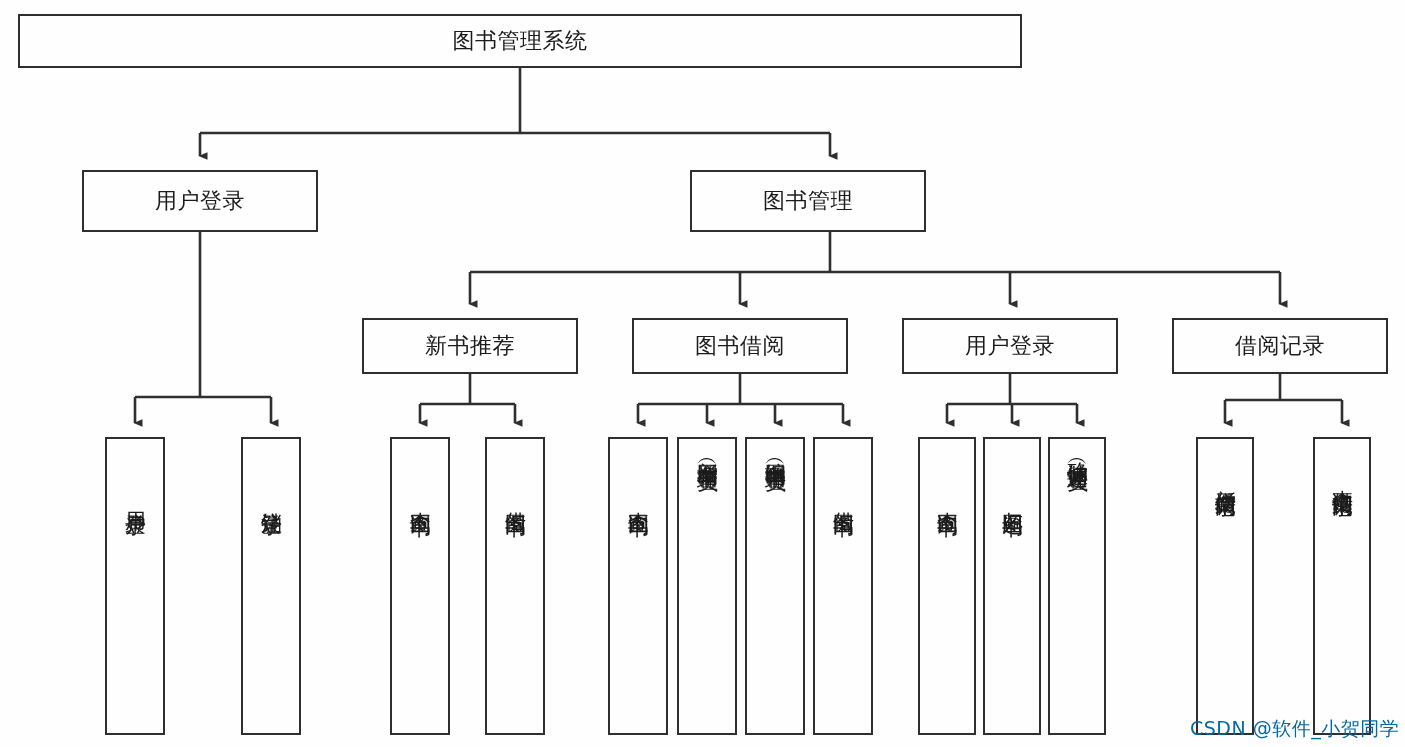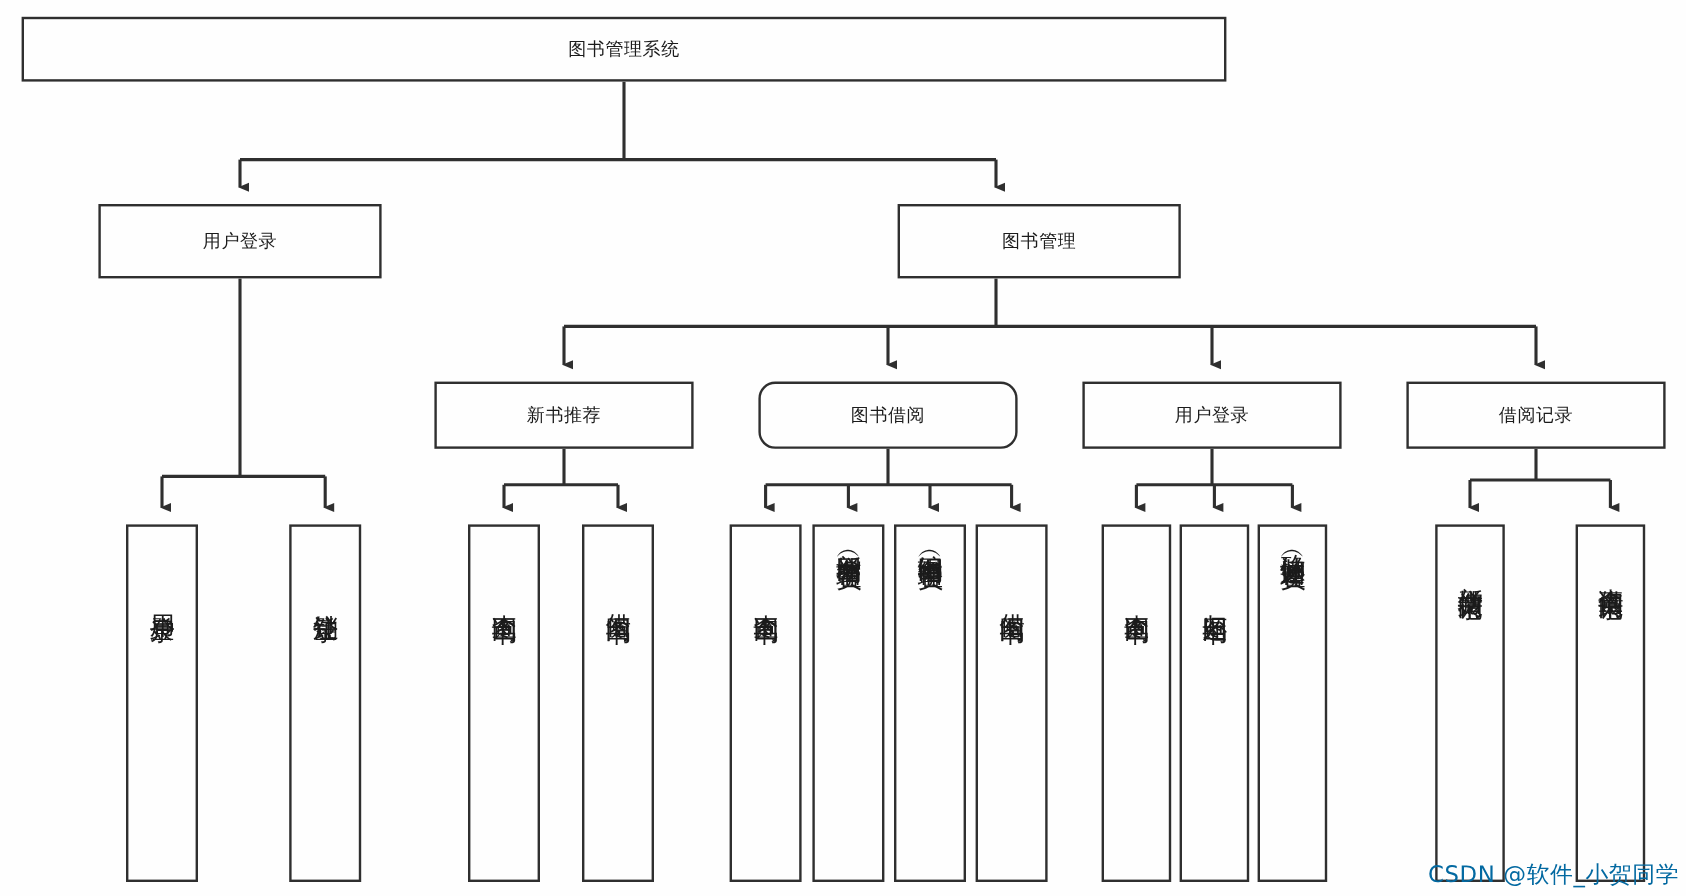--- a/index.html
+++ b/index.html
@@ -29,21 +29,21 @@
     position: absolute;
     box-sizing: border-box;
     border: 2.2px solid #2f2f2f;
     background: #fefefe;
     display: flex;
     align-items: center;
     justify-content: center;
     color: #1b1b1b;
   }
   .node .label-h {
-    font-size: 15px;
+    font-size: 22px;
     line-height: 1.1;
     letter-spacing: 0.5px;
     white-space: nowrap;
   }
   .node.vert {
     align-items: flex-start;
     justify-content: center;
     padding-top: 6px;
   }
   .node.vert .label-v {
@@ -125,28 +125,28 @@
     </g>
   </svg>
 
   <div class="node" style="left:18px; top:14px; width:1004px; height:54px;">
     <span class="label-h">图书管理系统</span>
   </div>
 
   <div class="node" style="left:82px; top:170px; width:236px; height:62px;">
     <span class="label-h">用户登录</span>
   </div>
-  <div class="node" style="left:748px; top:170px; width:236px; height:62px;">
+  <div class="node" style="left:690px; top:170px; width:236px; height:62px;">
     <span class="label-h">图书管理</span>
   </div>
 
   <div class="node" style="left:362px; top:318px; width:216px; height:56px;text-align:right;">
     <span class="label-h">新书推荐</span>
   </div>
-  <div class="node" style="left:632px; top:318px; width:216px; height:56px;border-radius:14px;">
+  <div class="node" style="left:632px; top:318px; width:216px; height:56px;">
     <span class="label-h">图书借阅</span>
   </div>
   <div class="node" style="left:902px; top:318px; width:216px; height:56px;">
     <span class="label-h">用户登录</span>
   </div>
   <div class="node" style="left:1172px; top:318px; width:216px; height:56px;">
     <span class="label-h">借阅记录</span>
   </div>
 
   <div class="node vert mid" style="left:105px; top:437px; width:60px; height:298px;">

